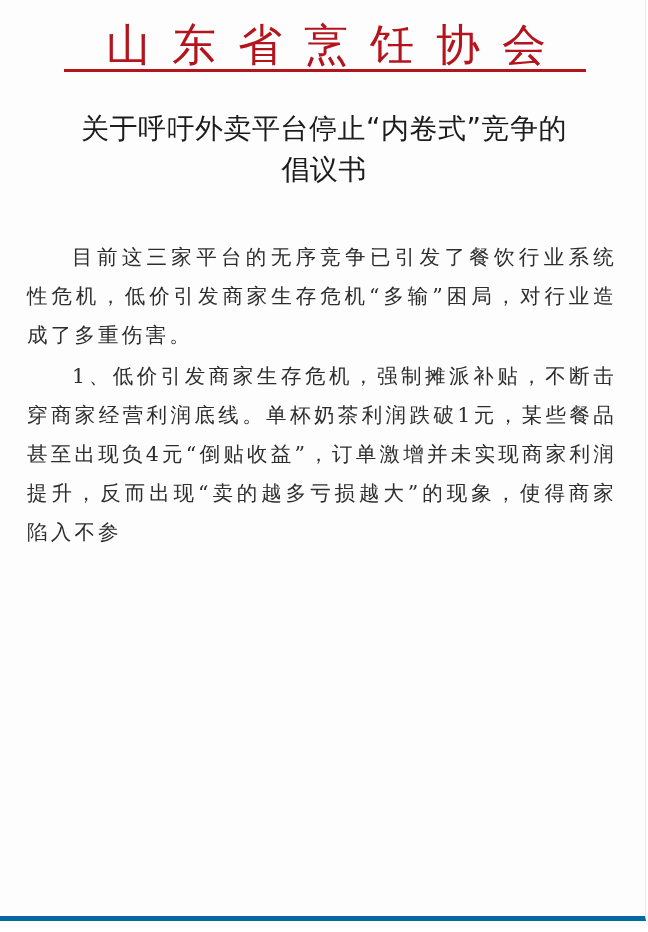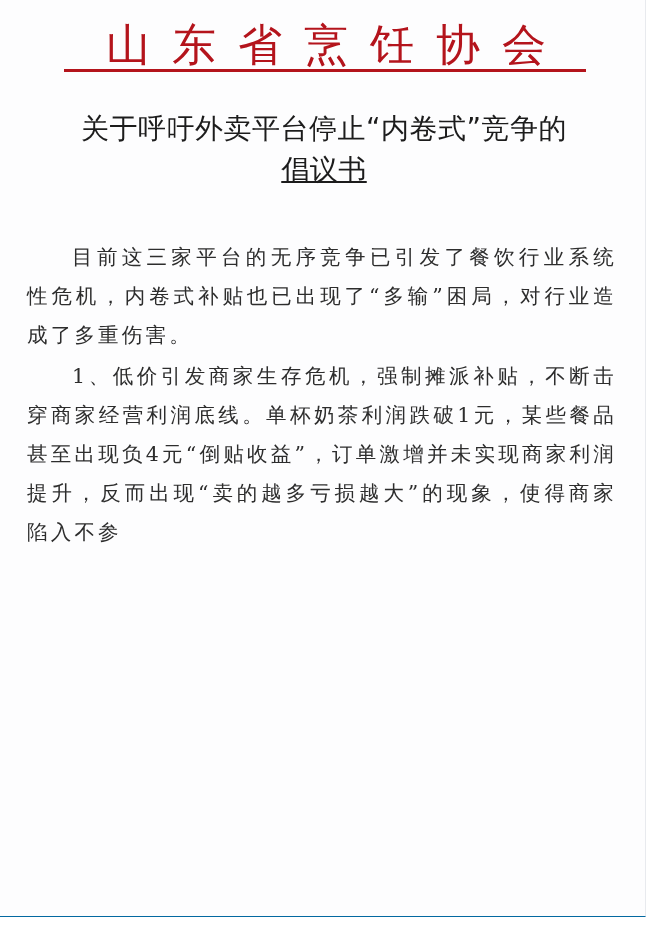--- a/index.html
+++ b/index.html
@@ -7,21 +7,21 @@
       width: 648px; height: 932px; overflow: hidden;
       background: #ffffff;
       font-family: "DejaVu Serif", "Liberation Serif", serif;
       color: #2a2a2a;
       position: relative;
     }
     .page {
       position: absolute; left: 0; top: 0; width: 645px; height: 916px;
       background: #fdfdfe;
       border-right: 1px solid #e8eaee;
-      border-bottom: 1px solid #0369a1;
+      border-bottom: 5px solid #0369a1;
     }
     .letterhead {
       position: absolute; left: 62px; top: 20px; width: 528px;
       text-align: center;
       color: #b4141c;
       font-family: "DejaVu Serif", "Liberation Serif", serif;
       font-size: 44px; line-height: 50px;
       letter-spacing: 22px;
       padding-left: 22px;
       box-sizing: border-box;
@@ -29,21 +29,21 @@
     .redline {
       position: absolute; left: 64px; top: 69px; width: 522px; height: 3px;
       background: #b4141c;
     }
     .title {
       position: absolute; left: 0; width: 648px; text-align: center;
       font-family: "DejaVu Sans", "Liberation Sans", sans-serif;
       font-size: 28px; color: #1c1c1c; letter-spacing: 0.5px;
     }
     .title.l1 { top: 110px; }
-    .title.l2 { top: 151px; text-decoration: underline; }
+    .title.l2 { top: 151px; }
     .body-text {
       position: absolute; left: 27px; top: 238px; width: 590px;
       font-family: "DejaVu Serif", "Liberation Serif", serif;
       font-size: 20.5px; line-height: 39px;
       letter-spacing: 3.2px;
       color: #2d2d2d;
       text-align: justify;
     }
     .para { margin: 0; text-indent: 2.2em; }
     .para + .para { margin-top: 2px; }
@@ -52,16 +52,16 @@
 <body>
 
 <div class="page">
   <div class="letterhead">山东省烹饪协会</div>
   <div class="redline"></div>
 
   <div class="title l1">关于呼吁外卖平台停止“内卷式”竞争的</div>
   <div class="title l2">倡议书</div>
 
   <div class="body-text">
-    <p class="para">目前这三家平台的无序竞争已引发了餐饮行业系统性危机，内卷式补贴也已出现了“多输”困局，对行业造成了多重伤害。</p>
+    <p class="para">目前这三家平台的无序竞争已引发了餐饮行业系统性危机，低价引发商家生存危机“多输”困局，对行业造成了多重伤害。</p>
     <p class="para">1、低价引发商家生存危机，强制摊派补贴，不断击穿商家经营利润底线。单杯奶茶利润跌破1元，某些餐品甚至出现负4元“倒贴收益”，订单激增并未实现商家利润提升，反而出现“卖的越多亏损越大”的现象，使得商家陷入不参</p>
   </div>
 </div>
 
 </body></html>

